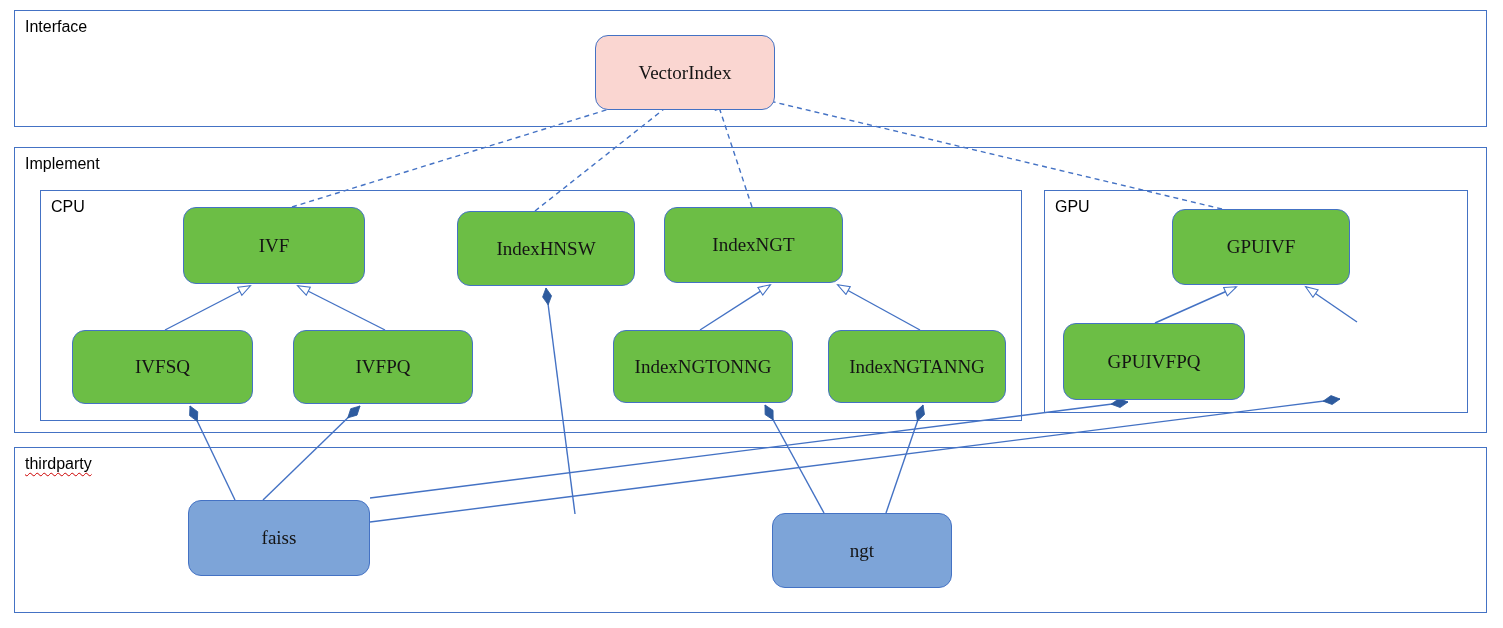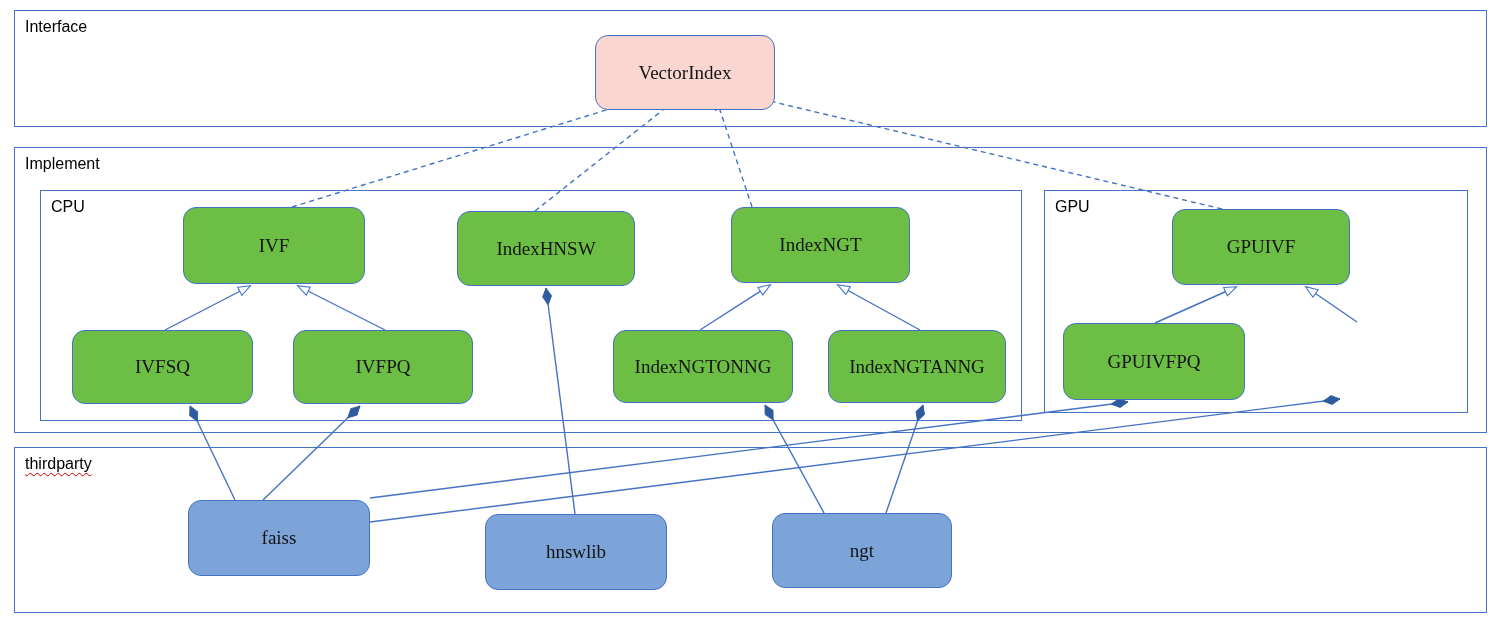--- a/index.html
+++ b/index.html
@@ -97,21 +97,21 @@
     </svg>
     <div class="node interface" style="left: 595px; top: 35px; width: 180px; height: 75px;">
       <span>VectorIndex</span>
     </div>
     <div class="node impl" style="left: 183px; top: 207px; width: 182px; height: 77px;">
       <span>IVF</span>
     </div>
     <div class="node impl" style="left: 457px; top: 211px; width: 178px; height: 75px;">
       <span>IndexHNSW</span>
     </div>
-    <div class="node impl" style="left: 731px; top: 207px; width: 179px; height: 76px; text-align: center;">
+    <div class="node impl" style="left: 664px; top: 207px; width: 179px; height: 76px; text-align: center;">
       <span>IndexNGT</span>
     </div>
     <div class="node impl" style="left: 1172px; top: 209px; width: 178px; height: 76px;">
       <span>GPUIVF</span>
     </div>
     <div class="node impl" style="left: 72px; top: 330px; width: 181px; height: 74px; text-align: center;">
       <span>IVFSQ</span>
     </div>
     <div class="node impl" style="left: 293px; top: 330px; width: 180px; height: 74px;">
       <span>IVFPQ</span>
@@ -121,19 +121,16 @@
     </div>
     <div class="node impl" style="left: 828px; top: 330px; width: 178px; height: 73px;">
       <span>IndexNGTANNG</span>
     </div>
     <div class="node impl" style="left: 1063px; top: 323px; width: 182px; height: 77px;">
       <span>GPUIVFPQ</span>
     </div>
     <div class="node lib" style="left: 188px; top: 500px; width: 182px; height: 76px;">
       <span>faiss</span>
     </div>
-    <div class="node lib" style="left: 485px; top: 514px; width: 182px; height: 76px;">
-      <span>hnswlib</span>
-    </div>
     <div class="node lib" style="left: 772px; top: 513px; width: 180px; height: 75px;">
       <span>ngt</span>
     </div>
   </div>
 
 </body></html>

